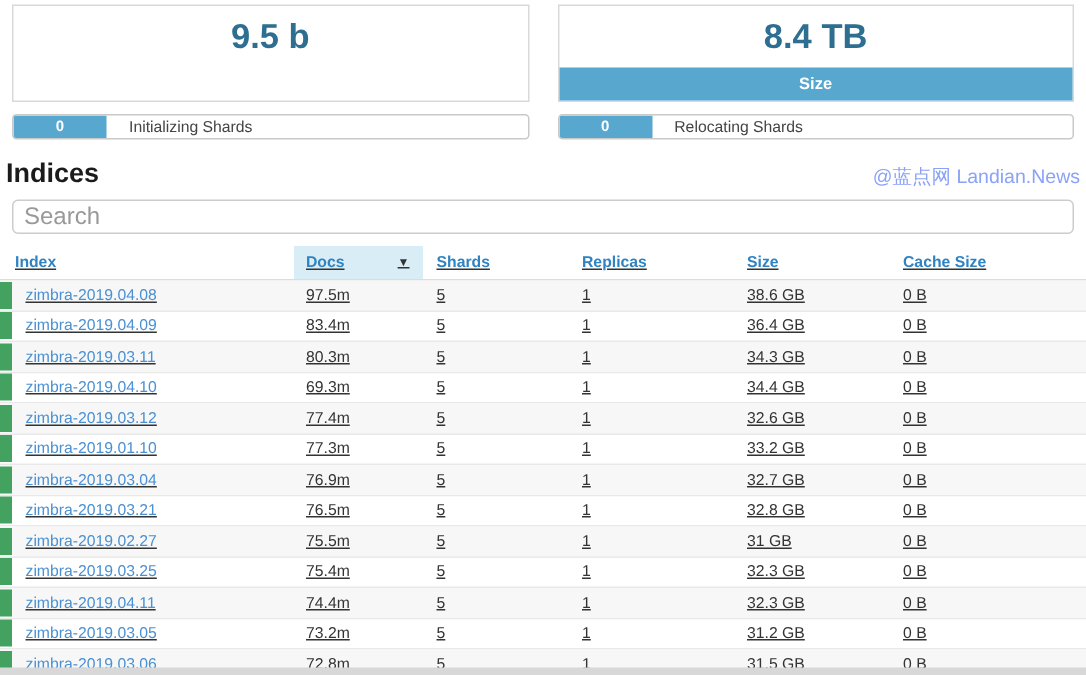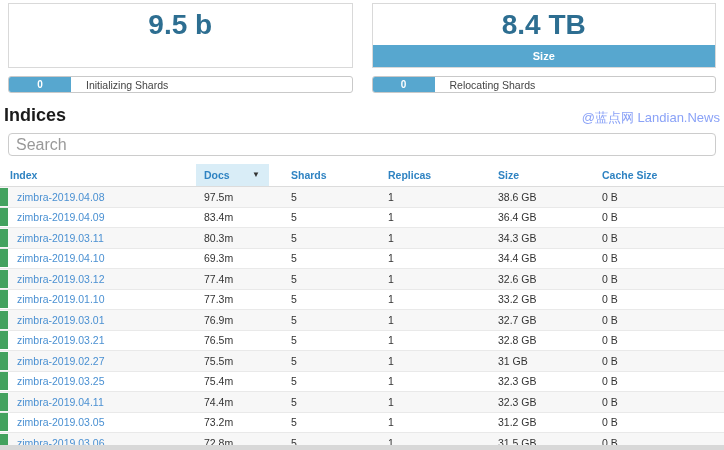--- a/index.html
+++ b/index.html
@@ -3,46 +3,46 @@
 <meta charset="utf-8">
 <style>
   html,body{margin:0;padding:0;}
   body{
     width:724px;height:450px;overflow:hidden;position:relative;
     background:#ffffff;font-family:"Liberation Sans",sans-serif;color:#333;
   }
   
   .top{display:flex;gap:19px;padding:3px 8px 0;}
   .card{flex:1;border:1px solid #d9d9d9;background:#fff;}
-  .card-value{height:41px;line-height:41px;text-align:center;font-size:28px;font-weight:bold;color:#2d6e91;}
+  .card-value{height:41px;line-height:41px;text-align:center;font-size:23px;font-weight:bold;color:#2d6e91;}
   .card-label{background:#57a7cf;color:#fff;text-align:center;font-size:11px;font-weight:bold;height:22px;line-height:22px;}
   
   .bars{display:flex;gap:19px;padding:8px 8px 0;}
   .bar{flex:1;height:15px;border:1px solid #c9c9c9;border-radius:3px;background:#fff;display:flex;align-items:center;overflow:hidden;}
   .bar-fill{width:62px;height:100%;background:#57a7cf;color:#fff;font-size:10px;font-weight:bold;text-align:center;line-height:15px;flex:none;}
   .bar-label{margin-left:15px;font-size:10.5px;color:#444;white-space:nowrap;}
   
   .section-head{display:flex;justify-content:space-between;align-items:flex-end;padding:13px 4px 9px;}
   .section-title{font-size:18px;font-weight:600;color:#1b1b1b;line-height:1;}
   .watermark{font-size:13px;color:#8aa2f7;line-height:1;}
   
   .search-wrap{padding:0 8px;}
   .search-wrap input{
     width:100%;box-sizing:border-box;height:23px;border:1px solid #ccc;border-radius:4px;
     padding:0 7px;font-size:16px;color:#333;font-family:"Liberation Sans",sans-serif;outline:none;
   }
   .search-wrap input::placeholder{color:#999;}
   
   .tbl{margin-top:8px;width:724px;font-size:10.5px;}
-  .thead,.tr{display:grid;grid-template-columns:196px 87px 97px 110px 104px 1fr;align-items:center;}
+  .thead,.tr{display:grid;grid-template-columns:196px 87px 97px 110px 104px 1fr;align-items:center;text-decoration:underline;}
   .thead{height:22px;border-bottom:1px solid #dcdcdc;}
   .th{color:#2f83c2;font-weight:bold;padding-left:8px;cursor:pointer;}
   .th.first{padding-left:10px;}
   .th.sorted{background:#d9edf7;height:100%;display:flex;align-items:center;justify-content:space-between;
-    box-sizing:border-box;padding-right:9px;margin-right:14px;}
+    box-sizing:border-box;padding-right:9px;margin-right:1px;}
   .caret{color:#333;font-size:8px;line-height:1;}
   .tr{height:20.5px;border-bottom:1px solid #e9e9e9;box-sizing:border-box;background:#fff;}
   .tr:nth-child(odd){background:#f7f7f7;}
   .td{padding-left:8px;color:#333;}
   .td.index-cell{display:flex;align-items:center;height:100%;padding-left:0;}
   .chip{width:8px;height:18px;background:#43a25f;margin-right:9px;flex:none;}
   .index-link{color:#4a90d2;text-decoration:none;cursor:pointer;}
   
   .bottom-strip{position:absolute;left:0;bottom:0;width:724px;height:5px;background:#d8d8d8;}
 </style>
@@ -154,21 +154,21 @@
         </div>
         <div class="td">77.3m</div>
         <div class="td">5</div>
         <div class="td">1</div>
         <div class="td">33.2 GB</div>
         <div class="td">0 B</div>
       </div>
       <div class="tr">
         <div class="td index-cell">
           <span class="chip"></span>
-          <a class="index-link">zimbra-2019.03.01</a>
+          <a class="index-link">zimbra-2019.03.04</a>
         </div>
         <div class="td">76.9m</div>
         <div class="td">5</div>
         <div class="td">1</div>
         <div class="td">32.7 GB</div>
         <div class="td">0 B</div>
       </div>
       <div class="tr">
         <div class="td index-cell">
           <span class="chip"></span>

